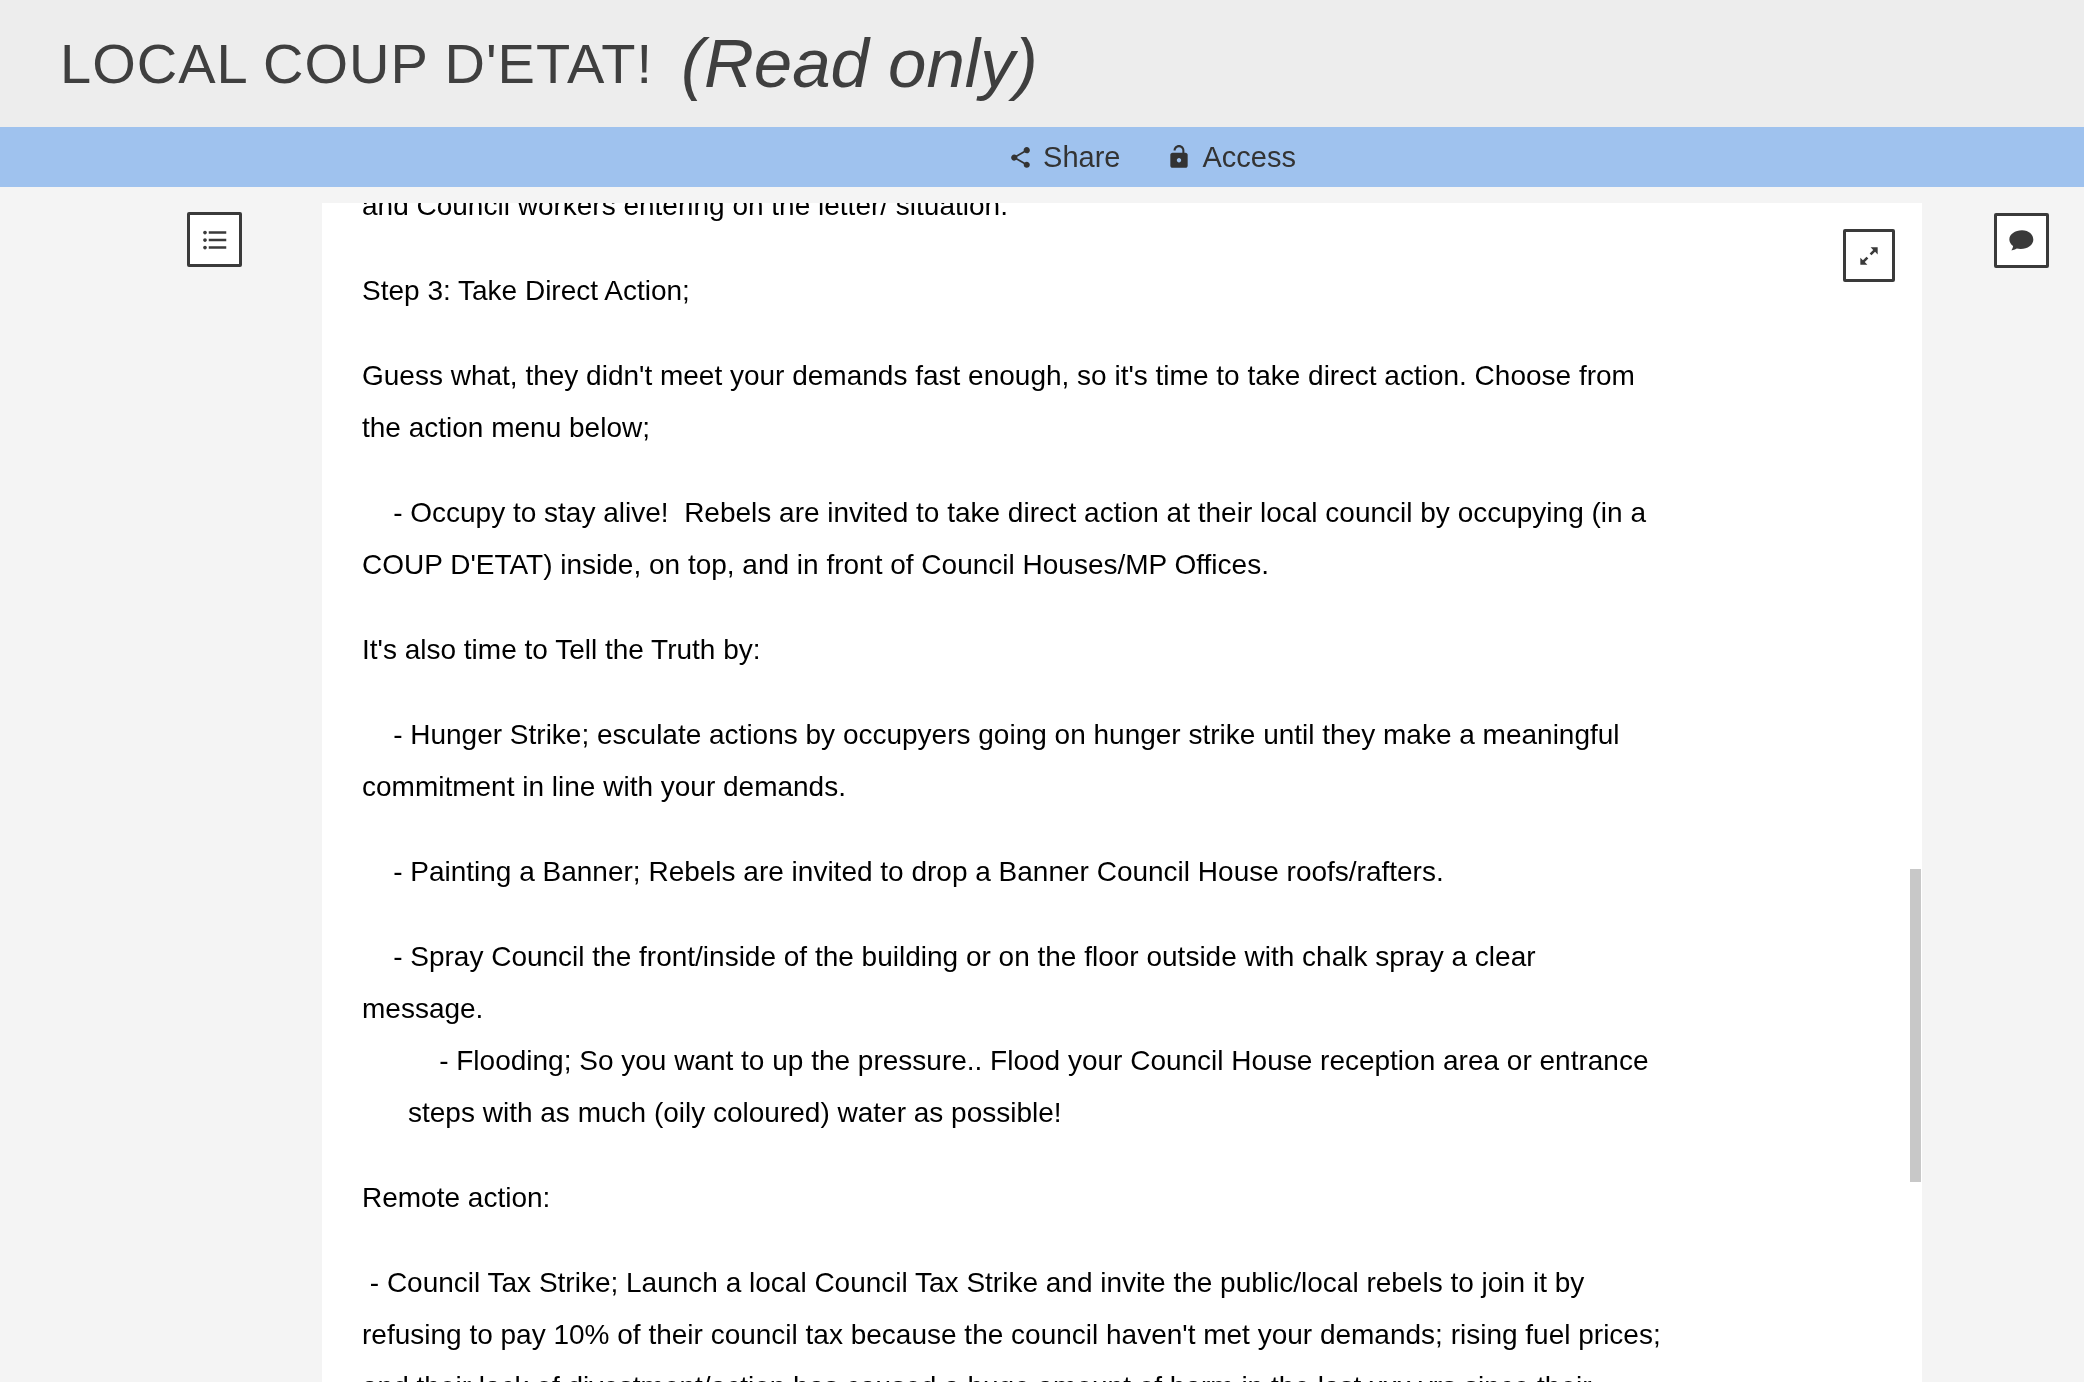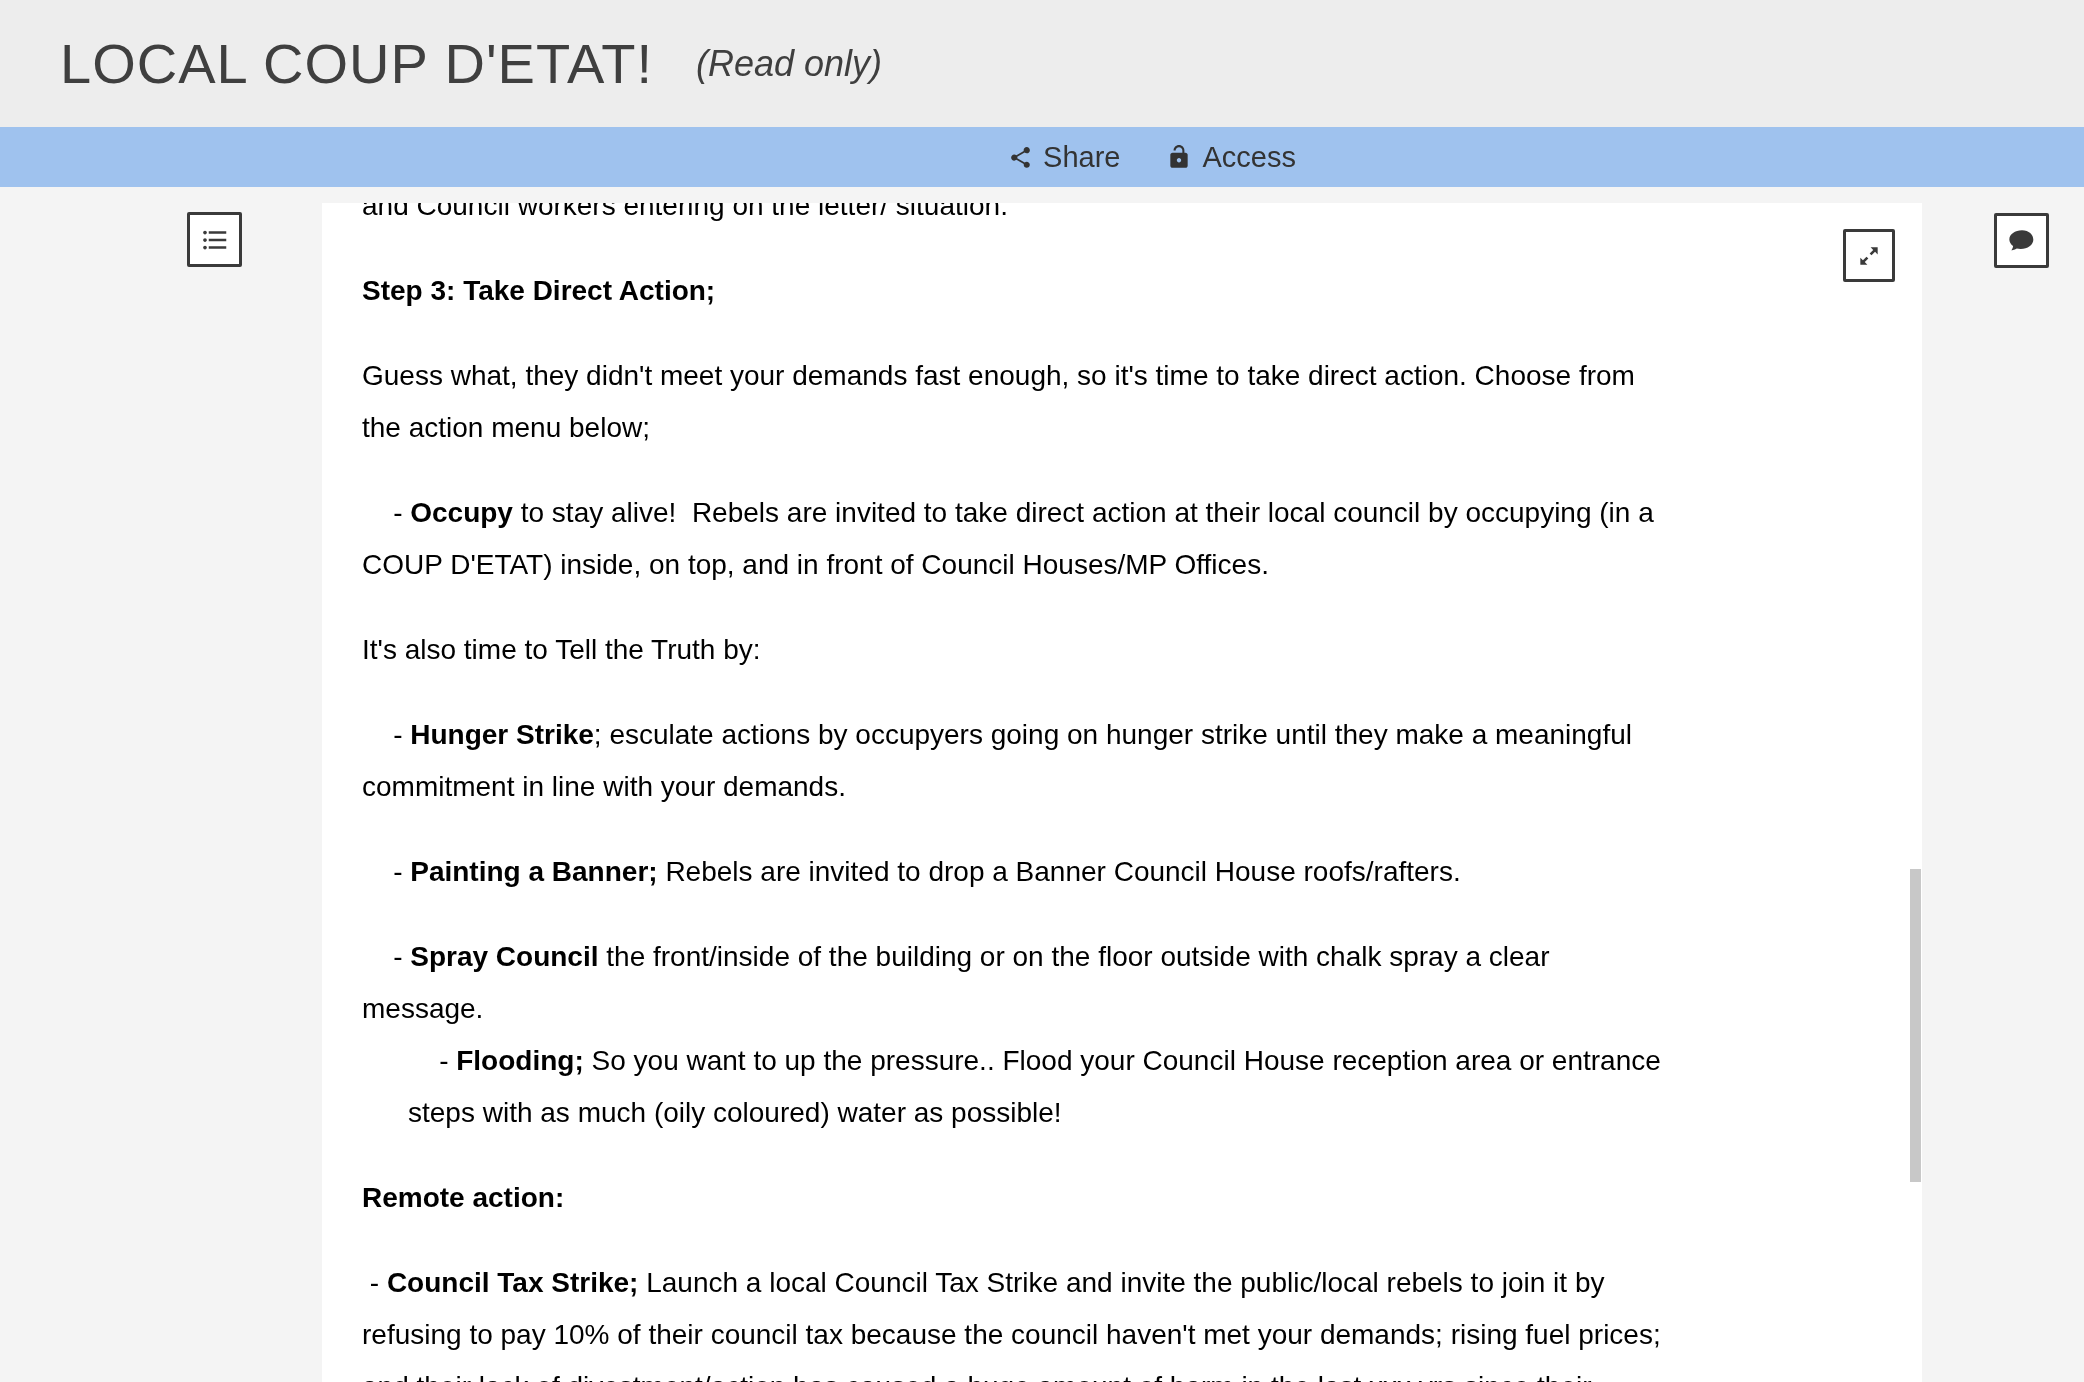--- a/index.html
+++ b/index.html
@@ -8,21 +8,21 @@
     background:#f4f4f4;
     font-family:"Liberation Sans","DejaVu Sans",sans-serif;
   }
   
   .header{
     height:127px;background:#ededed;
     display:flex;align-items:center;
     padding-left:60px;box-sizing:border-box;
   }
   .title{font-size:56px;color:#3f3f3f;letter-spacing:1px;font-weight:400;}
-  .subtitle{font-size:36px;color:#3f3f3f;font-style:italic;margin-left:43px;font-weight:400;}
+  .subtitle{font-size:69px;color:#3f3f3f;font-style:italic;margin-left:28px;font-weight:400;}
   
   .toolbar{
     height:60px;background:#9fc2ee;
     display:flex;align-items:center;justify-content:center;
   }
   .toolbar-group{display:flex;gap:46px;transform:translateX(110px);}
   .tb-btn{
     display:flex;align-items:center;gap:10px;
     background:none;border:none;padding:0;cursor:pointer;
     font-family:inherit;font-size:29px;color:#333;
@@ -36,21 +36,21 @@
   }
   .doc-text{
     padding:0 30px 0 40px;
     font-size:28px;line-height:52px;color:#000;
   }
   .para{margin:0;white-space:pre-wrap;}
   .para + .para{margin-top:33px;}
   .para.tight{margin-top:0;margin-left:46px;}
   .para.clipped{margin-top:-23px;}
   .para.heading{font-weight:700;}
-  .para b{font-weight:700;}
+  .para b{font-weight:400;}
   
   .icon-btn{
     position:absolute;width:55px;height:55px;box-sizing:border-box;
     background:#fff;border:3px solid #3a3a3a;border-radius:2px;
     display:flex;align-items:center;justify-content:center;
     padding:0;cursor:pointer;
   }
   .icon-btn svg{display:block;}
   .list-btn{left:187px;top:25px;}
   .expand-btn{left:1521px;top:26px;width:52px;height:53px;}

